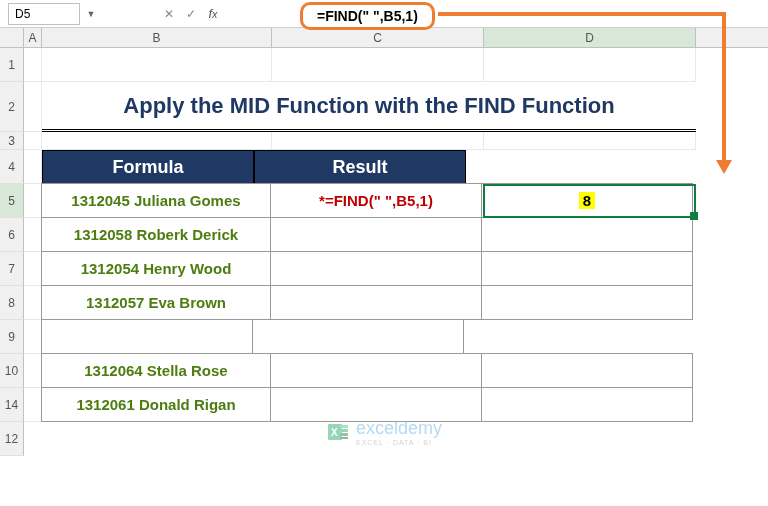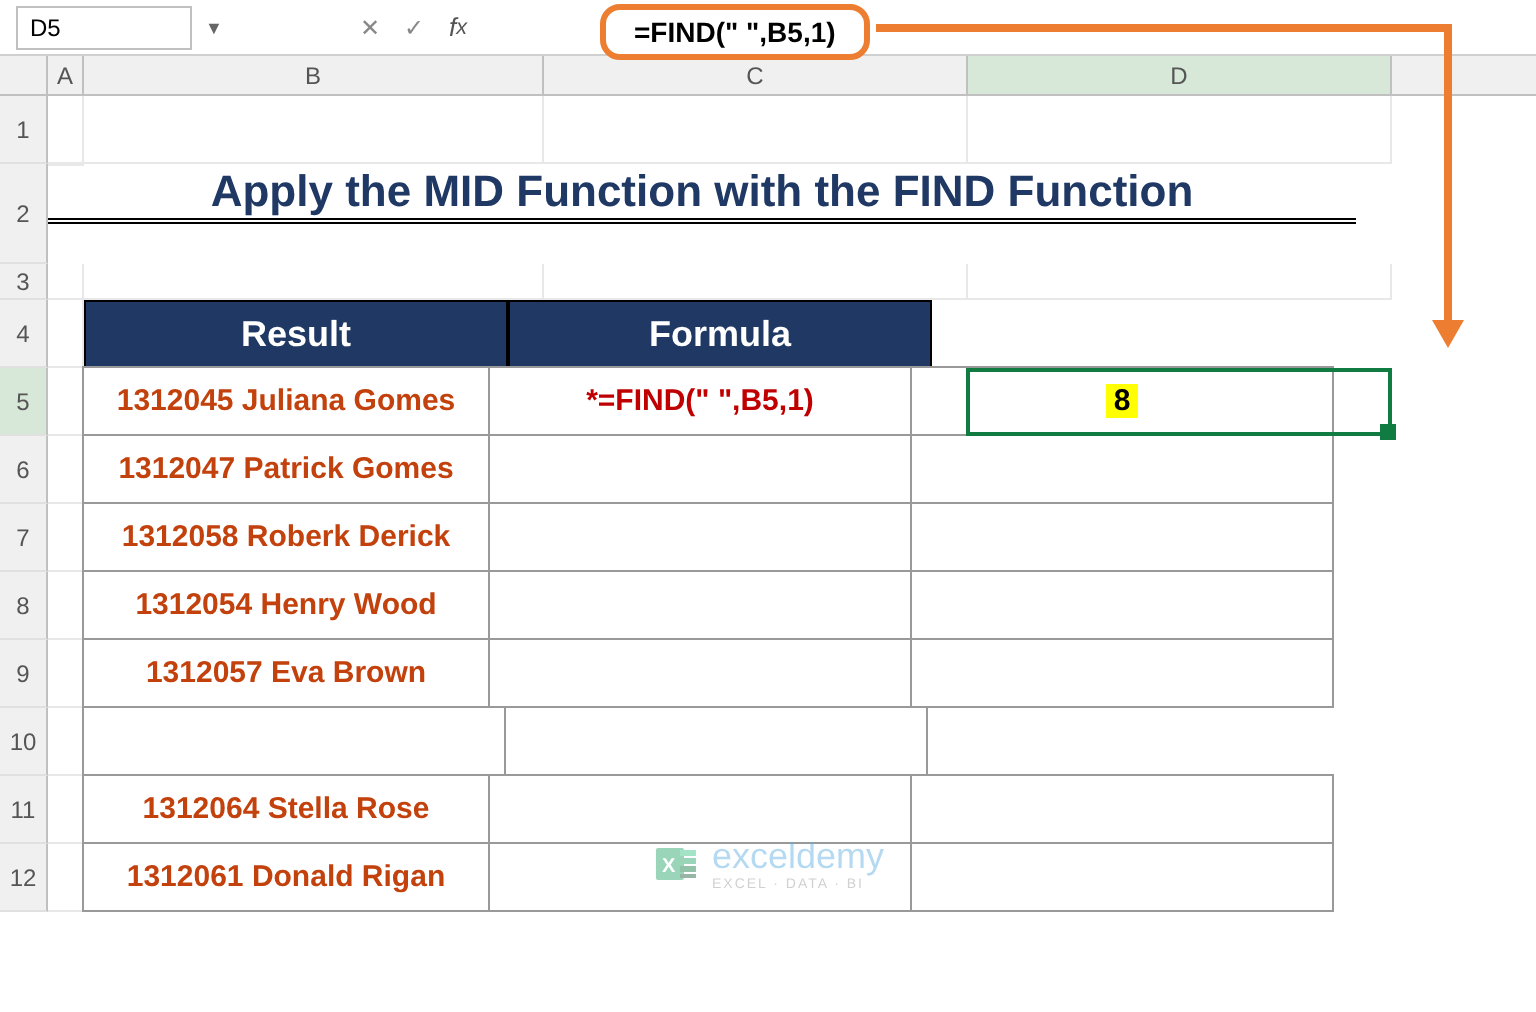--- a/index.html
+++ b/index.html
@@ -1,19 +1,19 @@
 <!DOCTYPE html>
 <html><head>
 <meta charset="utf-8">
 <style>
 * { box-sizing: border-box; margin: 0; padding: 0; }
 body { font-family: 'Segoe UI', Arial, sans-serif; background: #fff; width: 768px; height: 506px; position: relative; overflow: hidden; }
 
 .formula-bar { display: flex; align-items: center; height: 28px; background: #fff; border-bottom: 1px solid #d0d0d0; }
-.name-box { width: 88px; height: 22px; border: 1px solid #c0c0c0; margin: 0 4px 0 8px; padding: 0 6px; font-size: 12px; display: flex; align-items: center; background: #fff; }
+.name-box { width: 72px; height: 22px; border: 1px solid #c0c0c0; margin: 0 4px 0 8px; padding: 0 6px; font-size: 12px; display: flex; align-items: center; background: #fff; }
 .name-dd { width: 14px; text-align: center; color: #666; font-size: 9px; }
 .fb-sep { width: 60px; }
 .fb-btn { width: 22px; height: 22px; display: flex; align-items: center; justify-content: center; color: #666; font-size: 12px; }
 .fb-btn.cancel { color: #888; }
 .fb-btn.confirm { color: #888; }
 .fb-btn.fx { font-style: italic; font-size: 13px; color: #555; }
 .formula-callout { position: absolute; left: 300px; top: 2px; border: 3px solid #ED7D31; border-radius: 10px; padding: 3px 14px; font-size: 14px; font-weight: 600; background: #fff; z-index: 10; }
 
 .sheet { position: relative; }
 .col-headers { display: flex; height: 20px; background: #f0f0f0; border-bottom: 1px solid #c0c0c0; }
@@ -27,33 +27,33 @@
 
 .rows { display: flex; }
 .row-headers { width: 24px; }
 .rowh { height: 34px; border-right: 1px solid #c0c0c0; border-bottom: 1px solid #e0e0e0; background: #f0f0f0; text-align: center; font-size: 12px; color: #555; line-height: 34px; }
 .rowh.r2 { height: 50px; line-height: 50px; }
 .rowh.r3 { height: 18px; line-height: 18px; }
 .rowh.sel { background: #d8e8d8; }
 
 .grid { position: relative; }
 .grow { display: flex; height: 34px; }
-.grow.r2 { height: 50px; flex-direction: column; }
+.grow.r2 { height: 50px; }
 .grow.r3 { height: 18px; }
 .gc { border-right: 1px solid #e8e8e8; border-bottom: 1px solid #e8e8e8; }
 
 .title-cell { width: 654px; text-align: center; font-size: 22px; font-weight: bold; color: #1F3864; border-bottom: 3px double #000; display: flex; align-items: center; justify-content: center; }
 
 .hdr { background: #1F3864; color: #fff; font-size: 18px; font-weight: bold; display: flex; align-items: center; justify-content: center; border: 1px solid #000; }
 .hdr.b { width: 230px; }
 .hdr.c { width: 212px; }
 .hdr.d { width: 212px; }
 
 .dc { display: flex; align-items: center; justify-content: center; font-size: 15px; font-weight: bold; border: 1px solid #999; margin: -1px 0 0 -1px; }
-.dc.b { width: 204px; color: #c2410c; }
+.dc.b { width: 230px; color: #4d7c0f; }
 .dc.c { width: 212px; color: #C00000; }
 .dc.d { width: 212px; color: #000; }
 
 .sel-cell { position: absolute; border: 2px solid #107C41; z-index: 5; pointer-events: none; }
 .sel-handle { position: absolute; width: 8px; height: 8px; background: #107C41; right: -4px; bottom: -4px; }
 .hl-yellow { background: #FFFF00; padding: 0 4px; }
 
 .arrow-line { position: absolute; background: #ED7D31; z-index: 8; }
 .arrow-head { position: absolute; width: 0; height: 0; border-left: 8px solid transparent; border-right: 8px solid transparent; border-top: 14px solid #ED7D31; z-index: 8; }
 
@@ -92,21 +92,21 @@
       <div class="rowh">1</div>
       <div class="rowh r2">2</div>
       <div class="rowh r3">3</div>
       <div class="rowh">4</div>
       <div class="rowh sel">5</div>
       <div class="rowh">6</div>
       <div class="rowh">7</div>
       <div class="rowh">8</div>
       <div class="rowh">9</div>
       <div class="rowh">10</div>
-      <div class="rowh">11</div>
+      <div class="rowh">14</div>
       <div class="rowh">12</div>
     </div>
 
     <div class="grid">
       <div class="grow">
           <div class="gc colA"></div>
           <div class="gc colB"></div>
           <div class="gc colC"></div>
           <div class="gc colD"></div>
         </div>
@@ -115,37 +115,31 @@
           <div class="title-cell">Apply the MID Function with the FIND Function</div>
         </div>
       <div class="grow r3">
           <div class="gc colA"></div>
           <div class="gc colB"></div>
           <div class="gc colC"></div>
           <div class="gc colD"></div>
         </div>
       <div class="grow">
           <div class="gc colA"></div>
+          <div class="hdr c">Formula</div>
           <div class="hdr d">Result</div>
-          <div class="hdr c">Formula</div>
         </div>
 
       <div class="grow">
           <div class="gc colA"></div>
           <div class="dc b">1312045 Juliana Gomes</div>
           <div class="dc c">*=FIND(" ",B5,1)</div>
           <div class="dc d">
             <span class="hl-yellow">8</span>
           </div>
-        </div>
-      <div class="grow">
-          <div class="gc colA"></div>
-          <div class="dc b">1312047 Patrick Gomes</div>
-          <div class="dc c"></div>
-          <div class="dc d"></div>
         </div>
       <div class="grow">
           <div class="gc colA"></div>
           <div class="dc b">1312058 Roberk Derick</div>
           <div class="dc c"></div>
           <div class="dc d"></div>
         </div>
       <div class="grow">
           <div class="gc colA"></div>
           <div class="dc b">1312054 Henry Wood</div>

